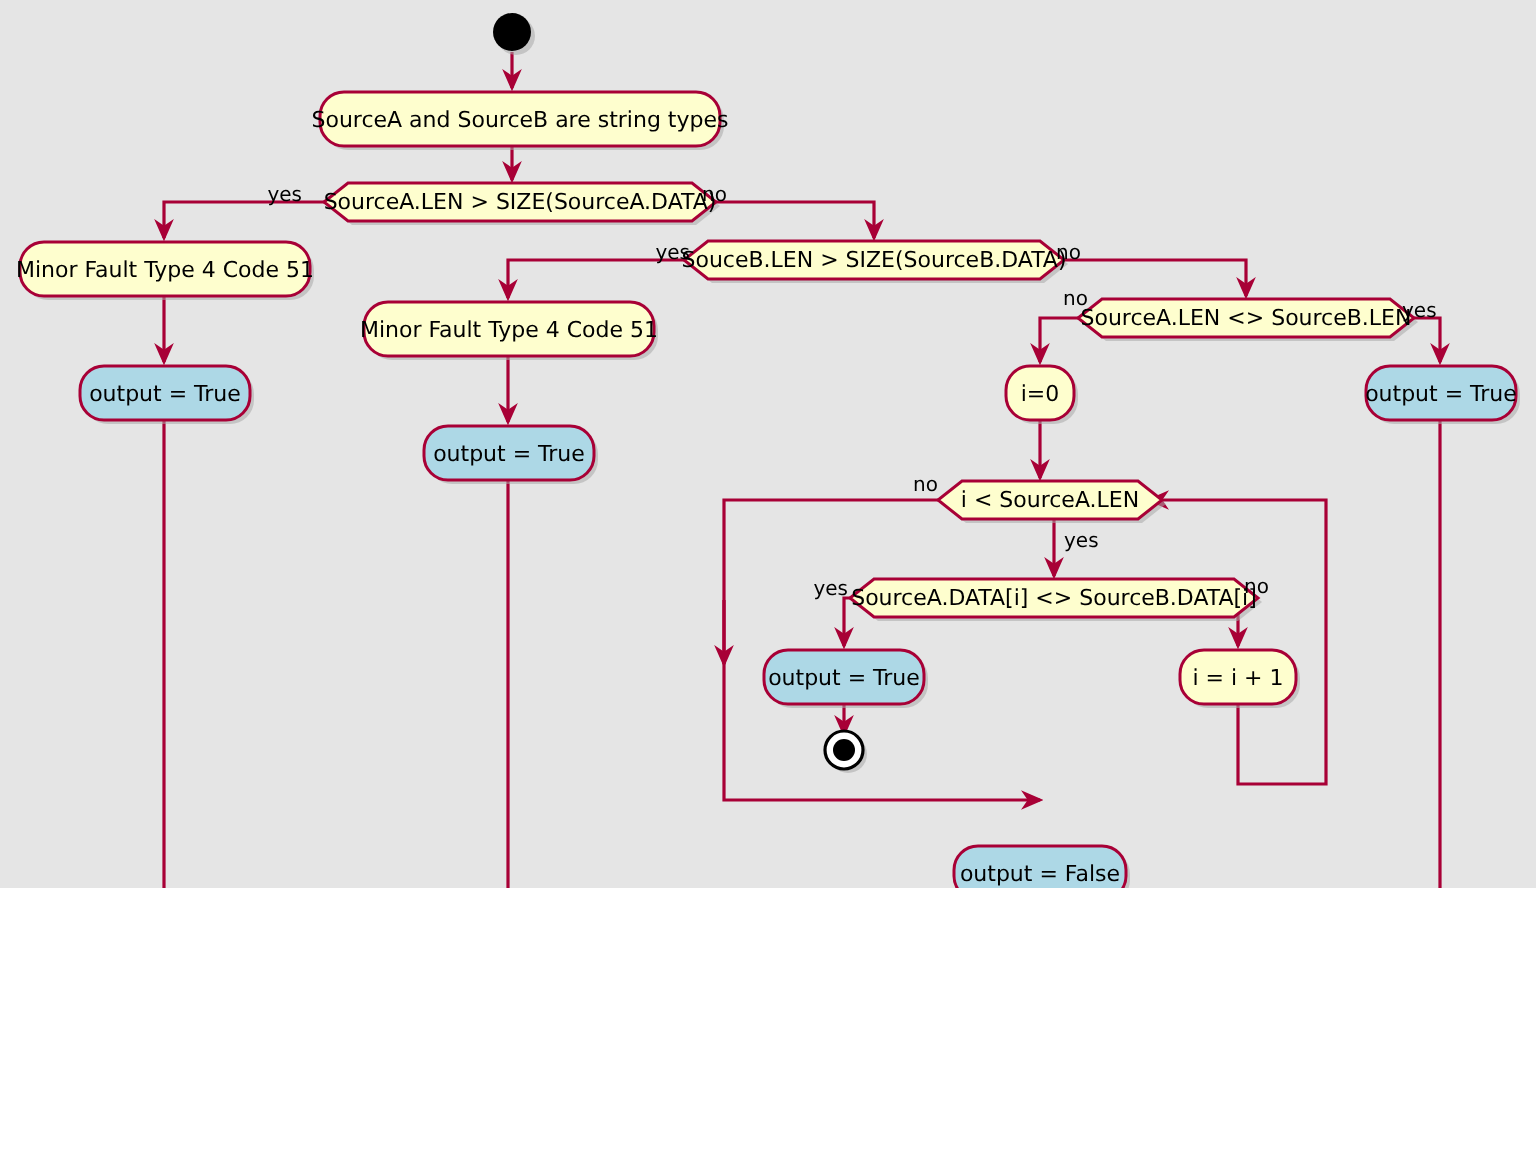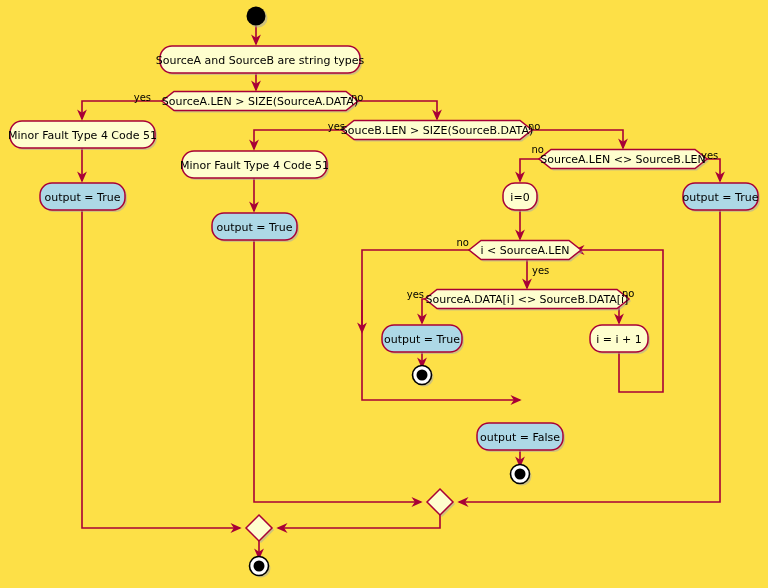--- a/index.html
+++ b/index.html
@@ -3,22 +3,22 @@
 <meta charset="utf-8">
 <style>
   html, body {
     margin: 0;
     padding: 0;
     background: #ffffff;
   }
   #diagram-root {
     position: relative;
     width: 768px;
-    height: 588px;
-    background: #fde047;
+    height: 444px;
+    background: #e5e5e5;
     font-family: "DejaVu Sans", sans-serif;
     overflow: hidden;
   }
   svg#flow {
     position: absolute;
     left: 0;
     top: 0;
     width: 768px;
     height: 588px;
     display: block;

